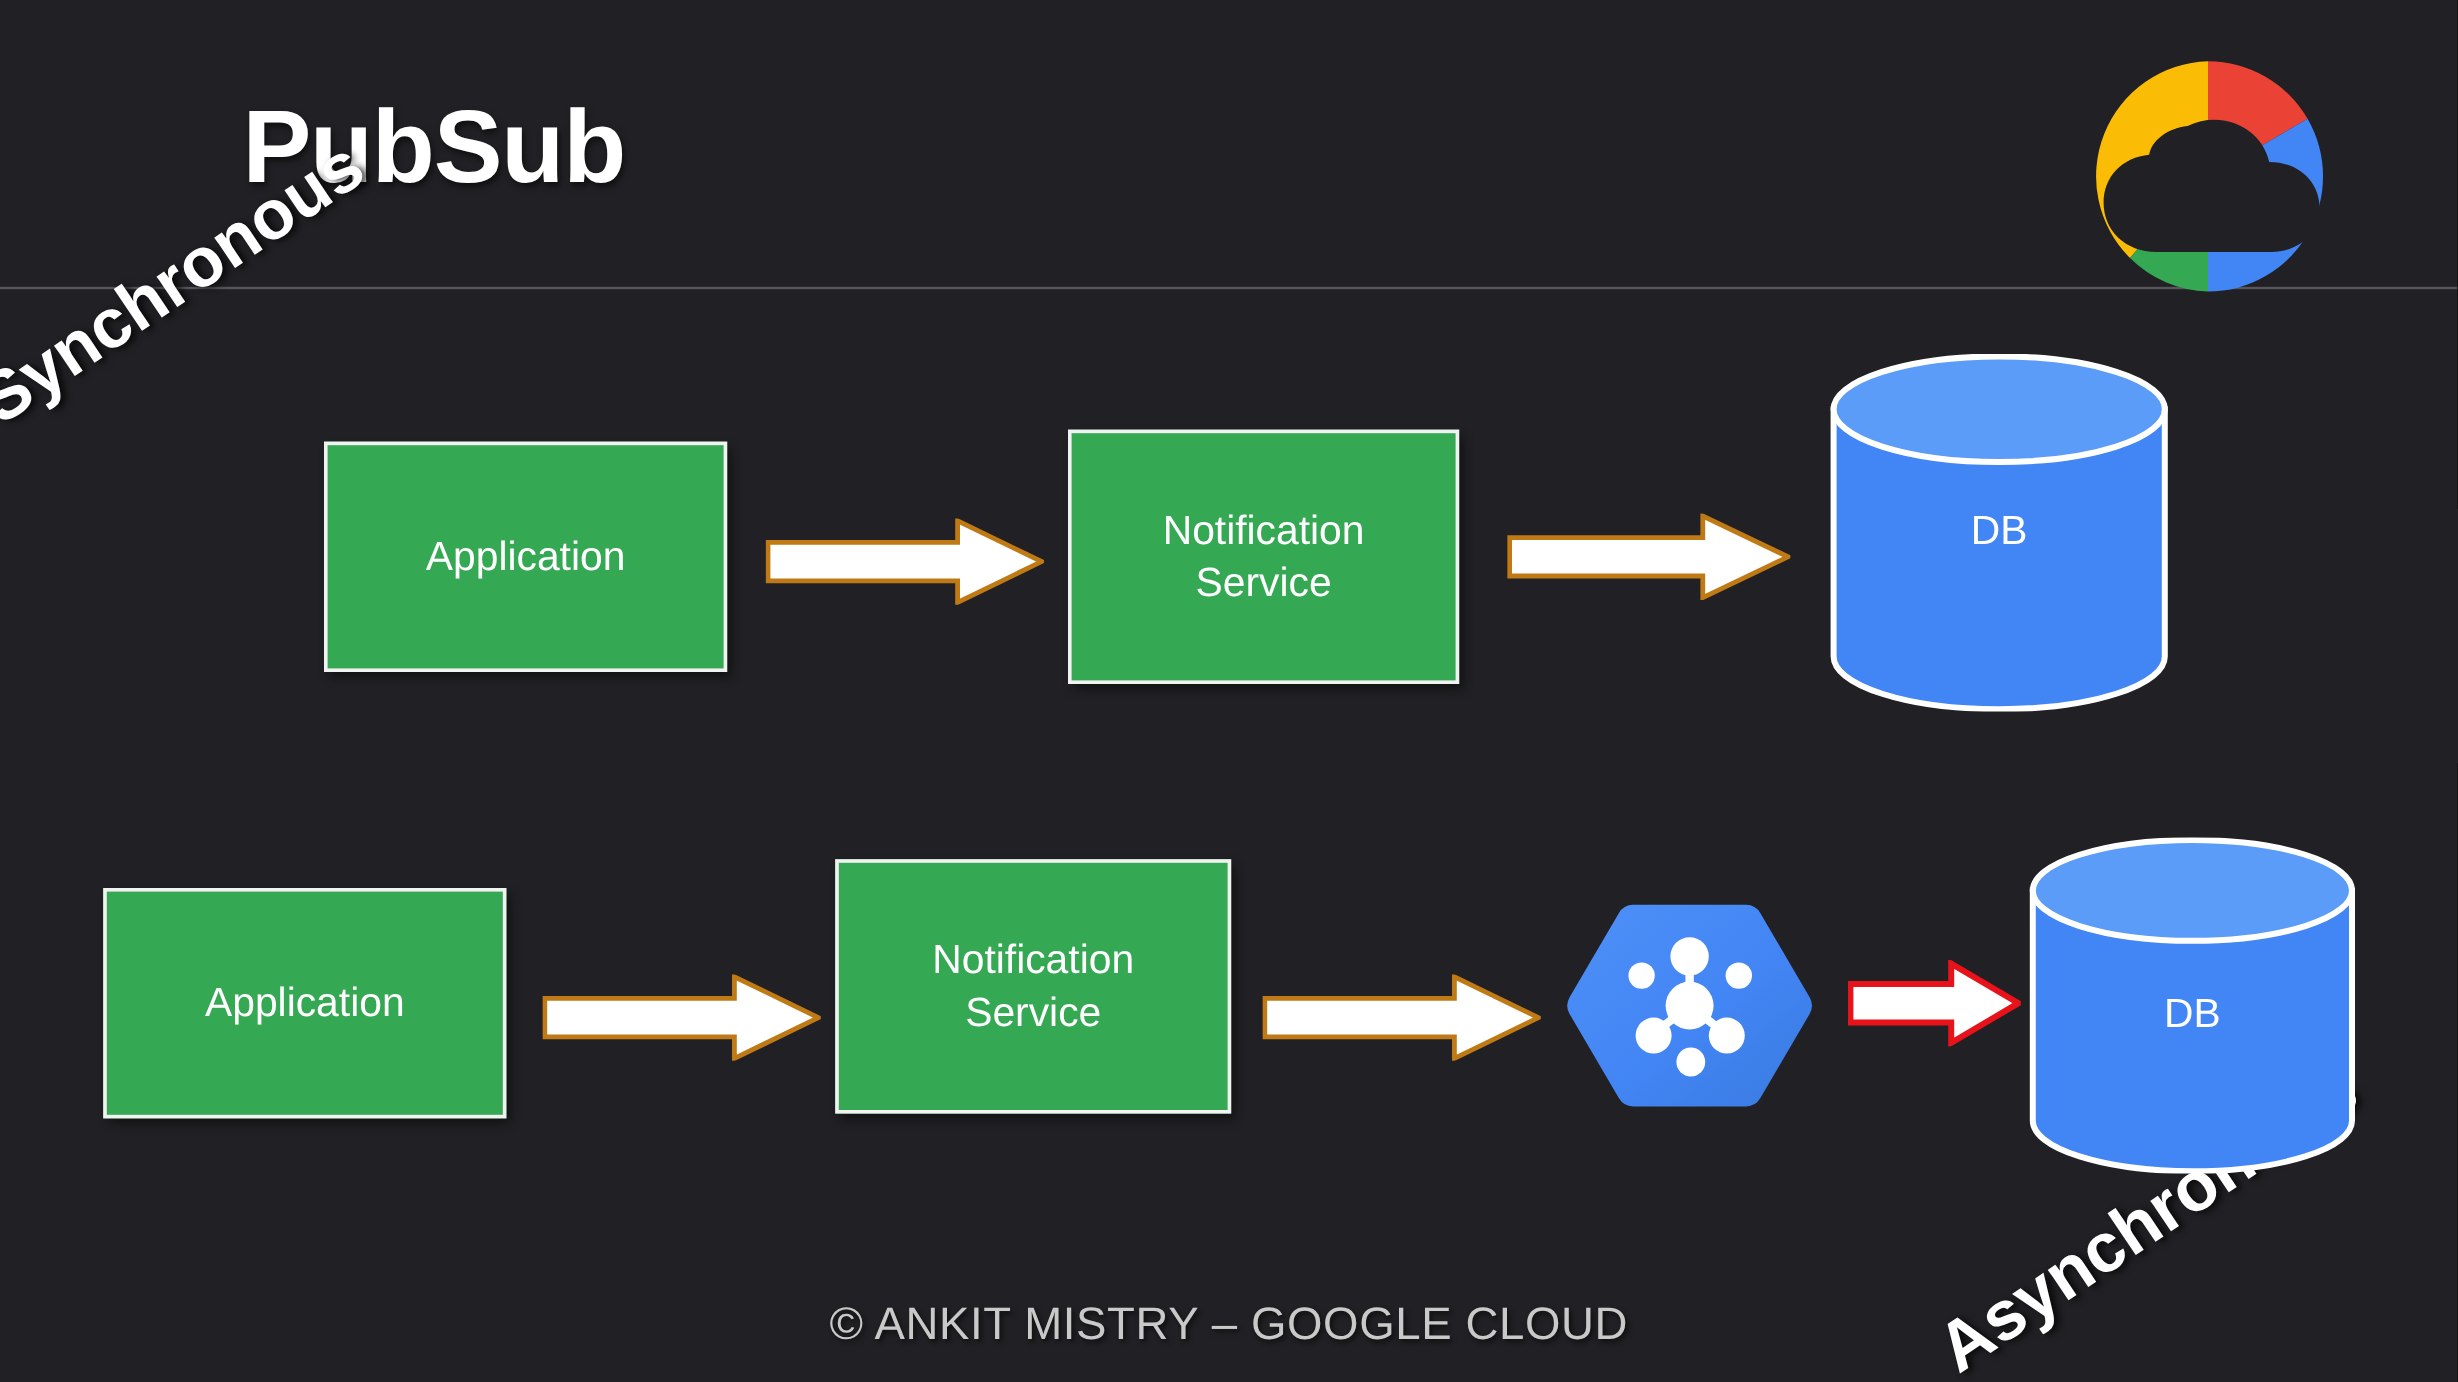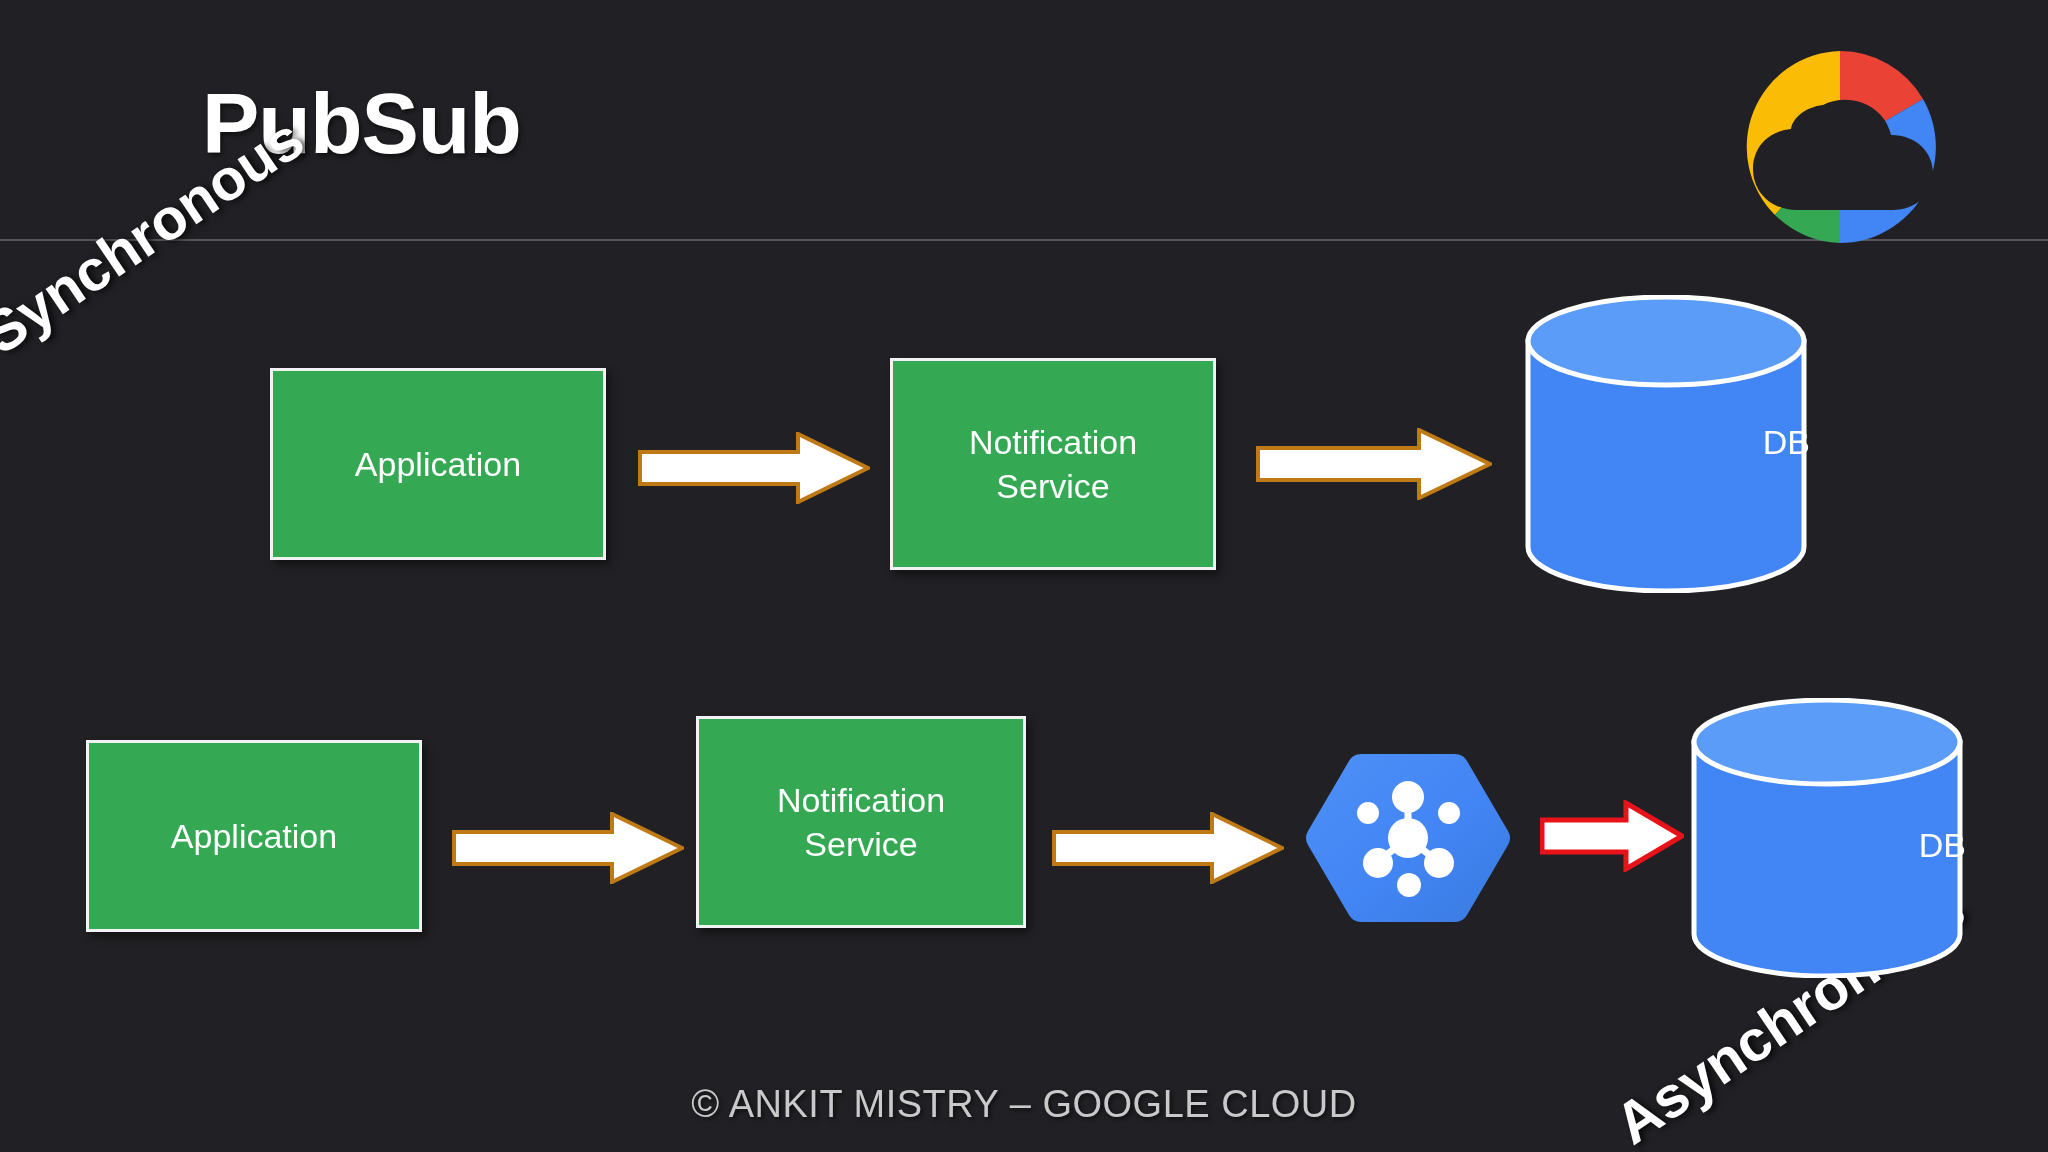--- a/index.html
+++ b/index.html
@@ -84,21 +84,21 @@
   
   .arrow { position: absolute; }
   .arrow svg { display: block; width: 100%; height: 100%; }
 
   
   .cylinder { position: absolute; }
   .cylinder svg { display: block; width: 100%; height: 100%; }
   .cyl-label {
     position: absolute;
     left: 0; width: 100%;
-    text-align: right;
+    text-align: center;
     color: #ffffff;
     font-size: 34px;
   }
 
   
   #pubsub-hex { position: absolute; }
   #pubsub-hex svg { display: block; width: 100%; height: 100%; }
 
   
   #footer {

